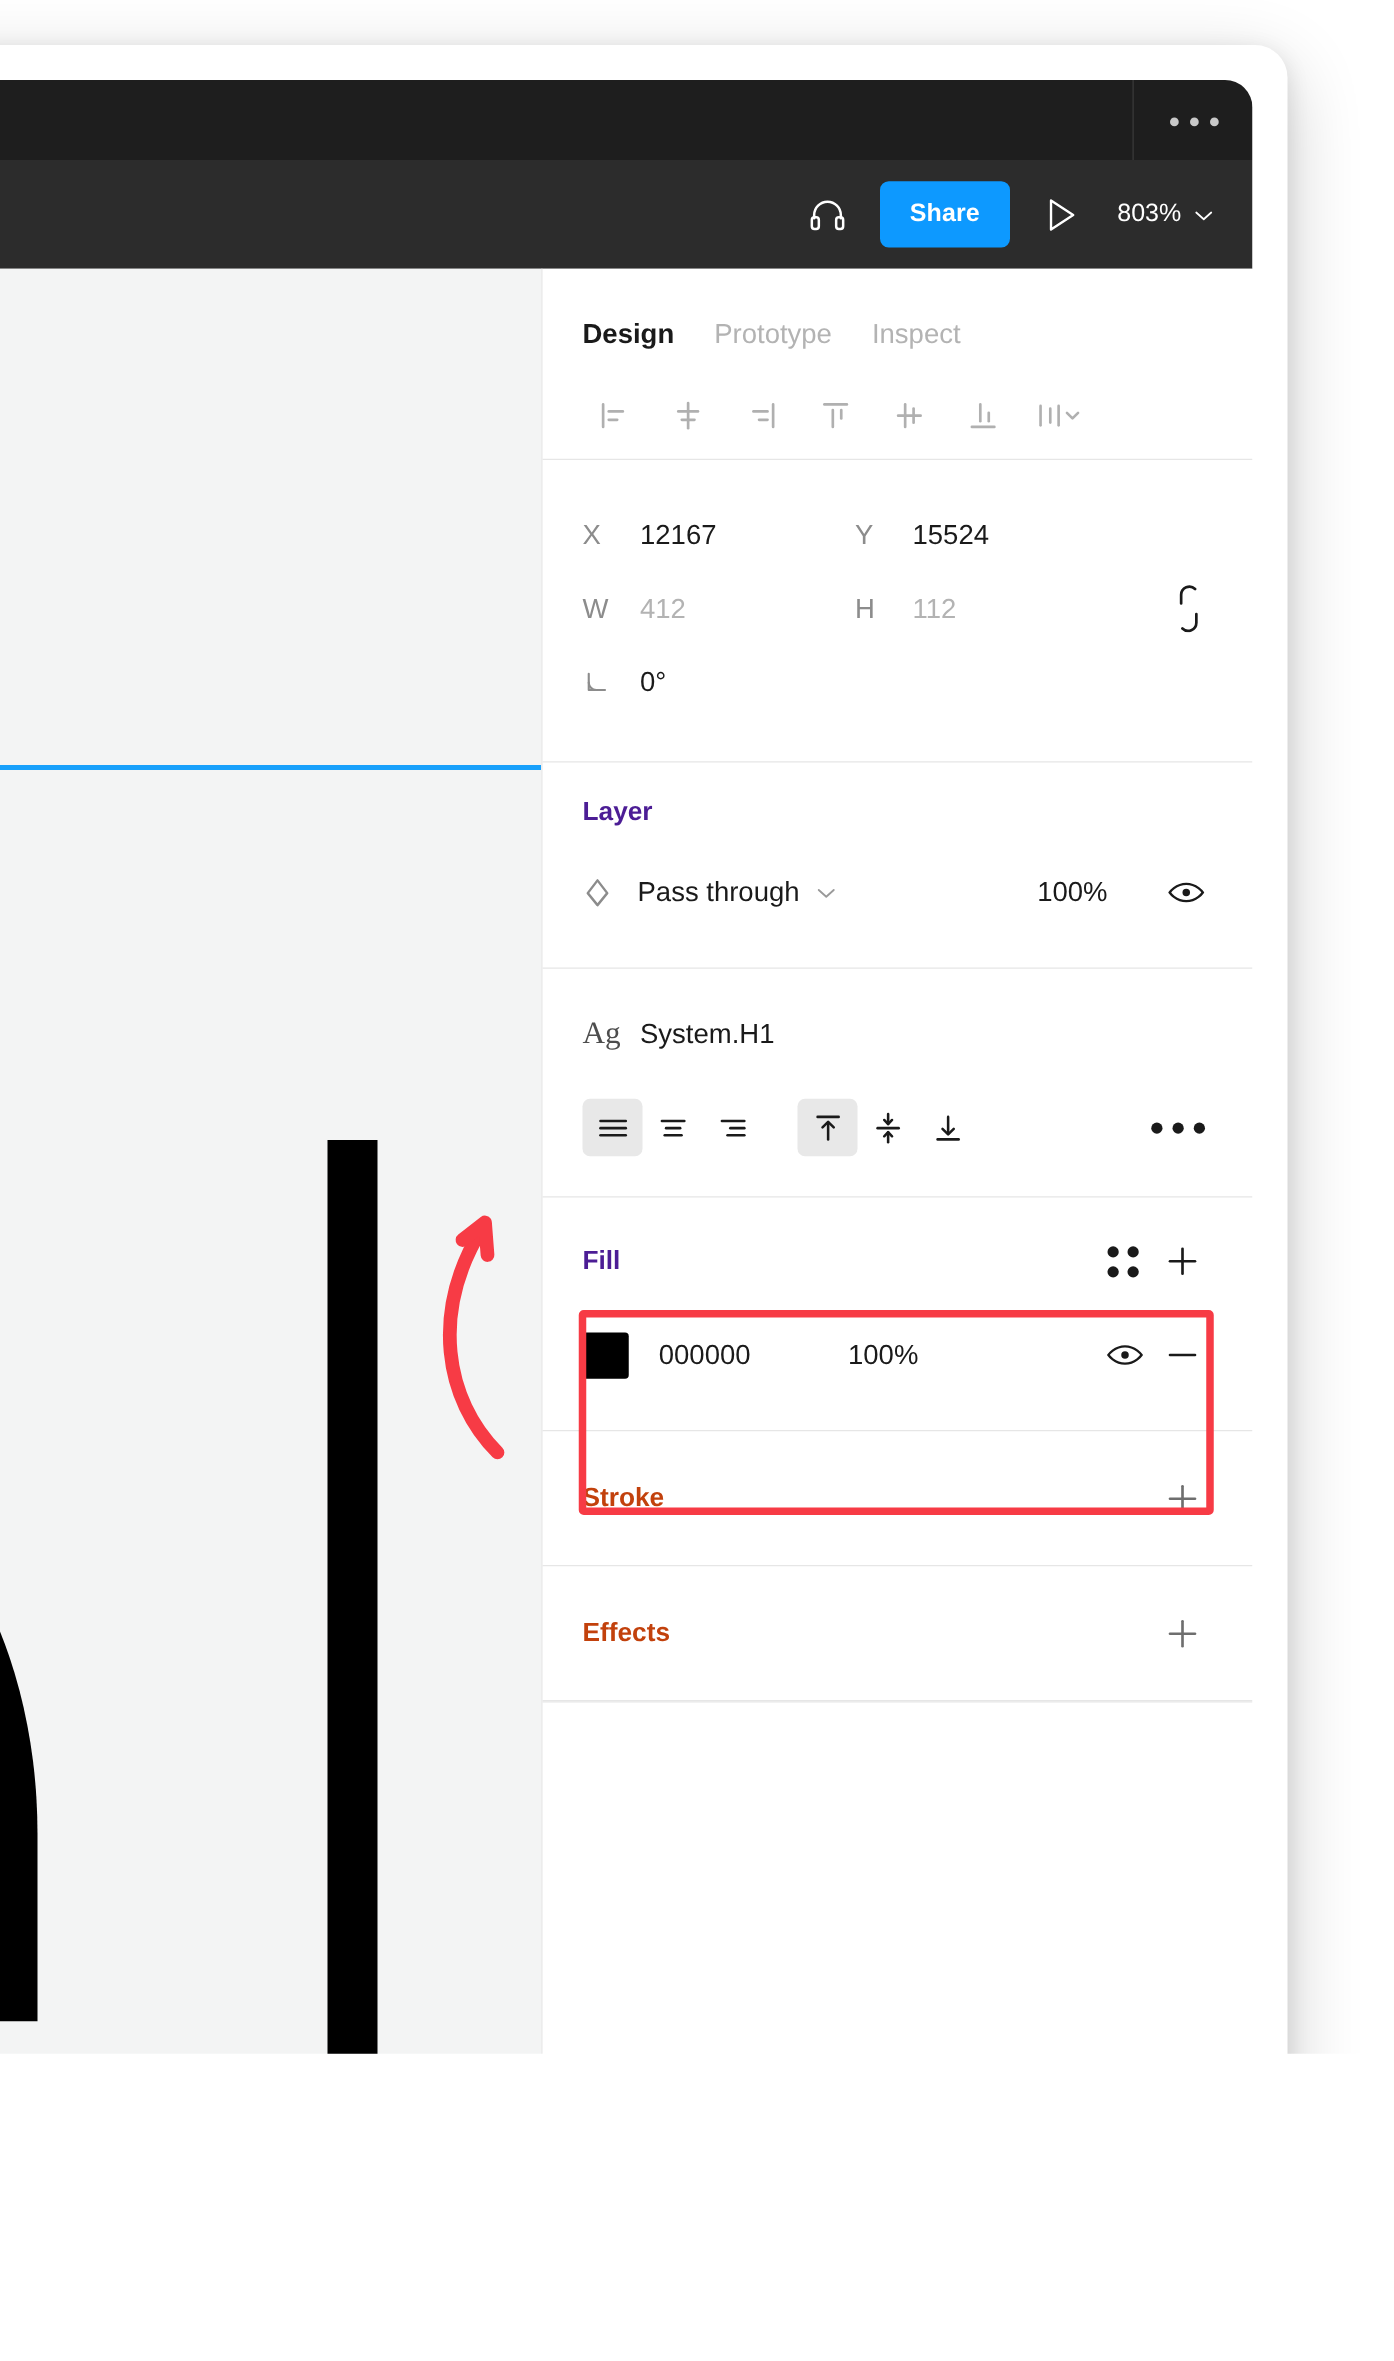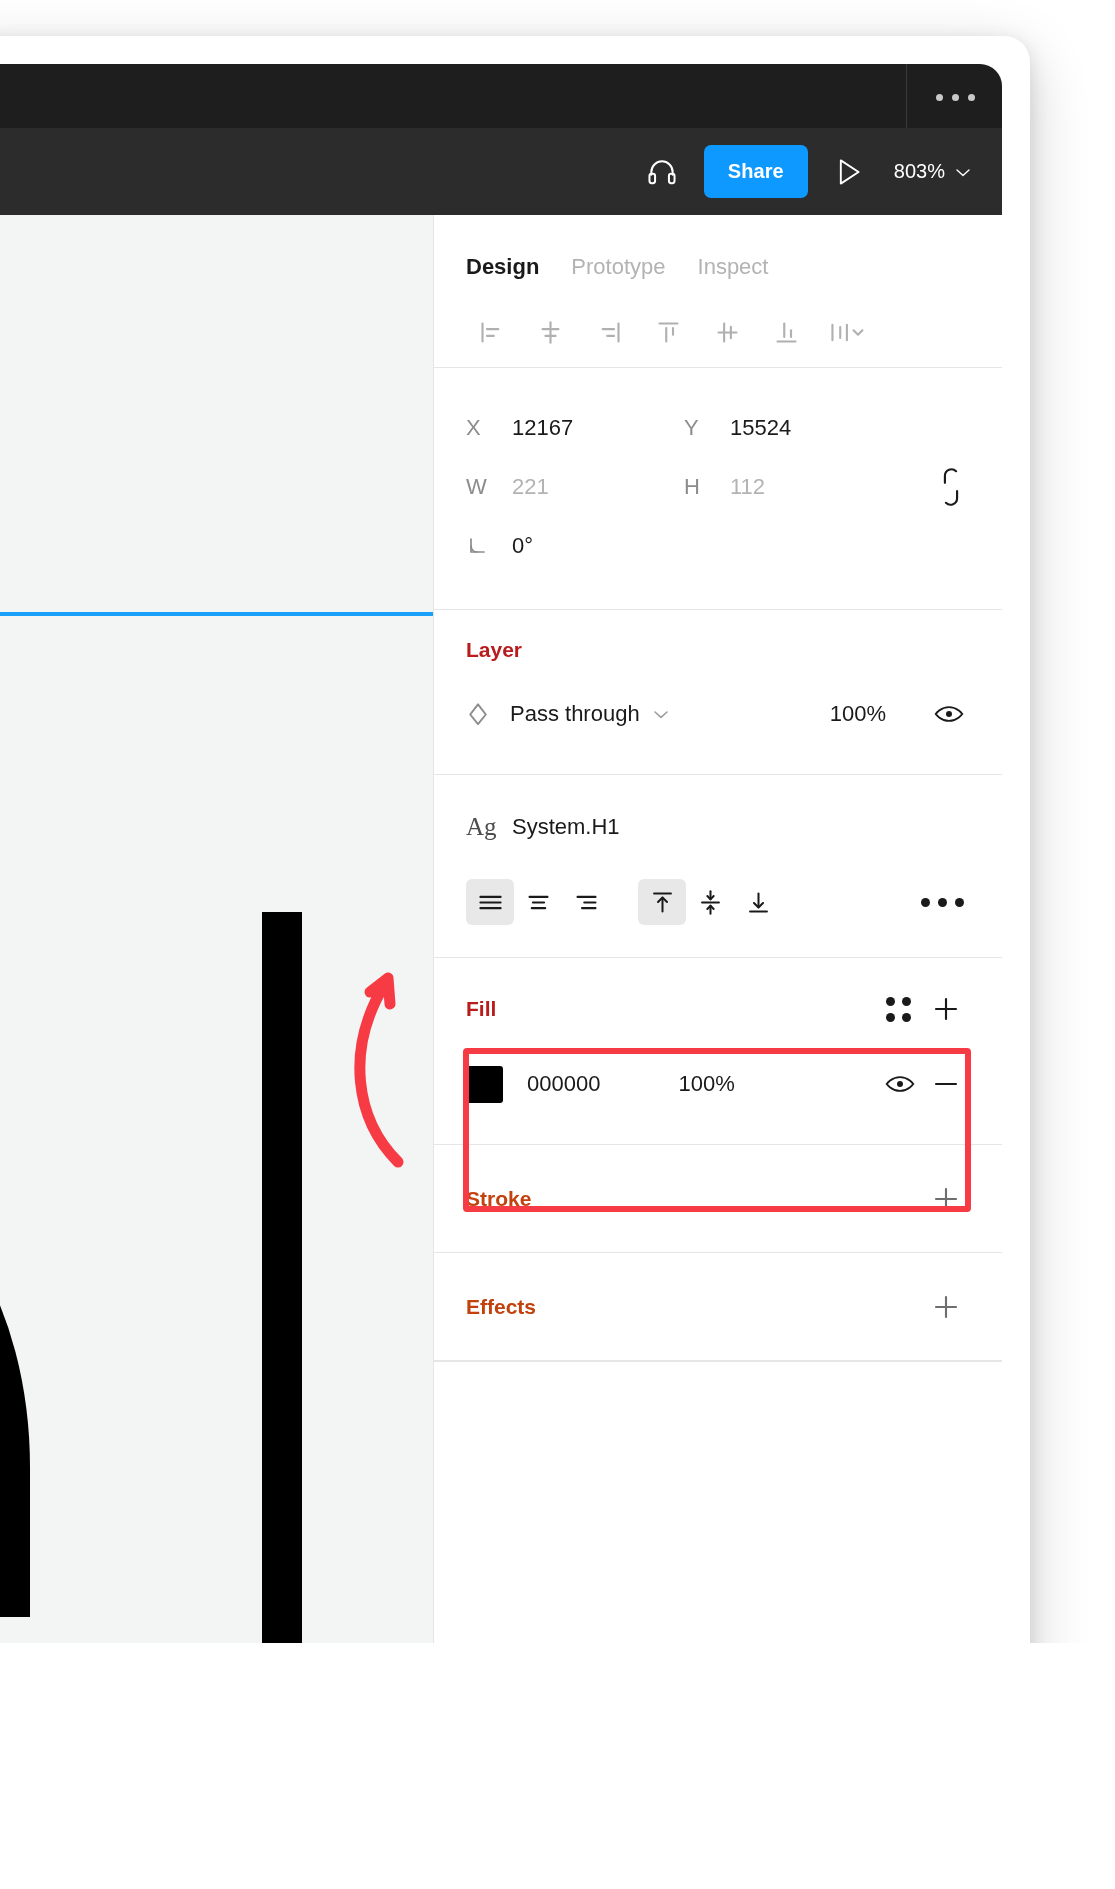--- a/index.html
+++ b/index.html
@@ -103,21 +103,21 @@
   #geom{ padding:30px 32px 34px 32px; }
   .grow{ display:flex; align-items:center; height:59px; }
   .gcell{ width:218px; display:flex; align-items:center; }
   .glabel{ width:46px; font-size:22px; color:#8c8c8c; display:flex; align-items:center; }
   .gval{ font-size:22px; color:#1a1a1a; }
   .gval.dim{ color:#b3b3b3; }
   #link-ratio{ margin-left:auto; width:38px; display:flex; align-items:center; justify-content:center; cursor:pointer; }
 
   
   #layer{ padding:28px 32px 30px 32px; }
-  .sec-title{ font-size:21px; font-weight:700; color:#b91c1c; }
+  .sec-title{ font-size:21px; font-weight:700; color:#4c1d95; }
   .sec-title.muted{ color:#c2410c; }
   #layer-row{ display:flex; align-items:center; height:60px; margin-top:22px; }
   #blend-icon{ width:44px; display:flex; align-items:center; }
   #blend-name{ font-size:22px; color:#1a1a1a; }
   #blend-chev{ margin-left:12px; display:flex; align-items:center; cursor:pointer; }
   #layer-opacity{ margin-left:auto; font-size:22px; color:#1a1a1a; margin-right:42px; }
   .eye-btn{ width:42px; display:flex; align-items:center; justify-content:center; cursor:pointer; }
 
   
   #type{ padding:26px 32px 28px 32px; }
@@ -281,21 +281,21 @@
           </div>
           <div class="gcell">
             <span class="glabel">Y</span>
             <span class="gval">15524</span>
           </div>
         </div>
 
         <div class="grow">
           <div class="gcell">
             <span class="glabel">W</span>
-            <span class="gval dim">221</span>
+            <span class="gval dim">412</span>
           </div>
           <div class="gcell">
             <span class="glabel">H</span>
             <span class="gval dim">112</span>
           </div>
           <div id="link-ratio">
             <svg width="24" height="38" viewBox="0 0 18 30" fill="none" stroke="#1a1a1a" stroke-width="1.7" stroke-linecap="round">
               <path d="M13 2.5A5.2 5.2 0 0 0 4.2 6.2v5.5"></path>
               <path d="M5 27.5A5.2 5.2 0 0 0 13.8 23.8v-5.5"></path>
             </svg>

